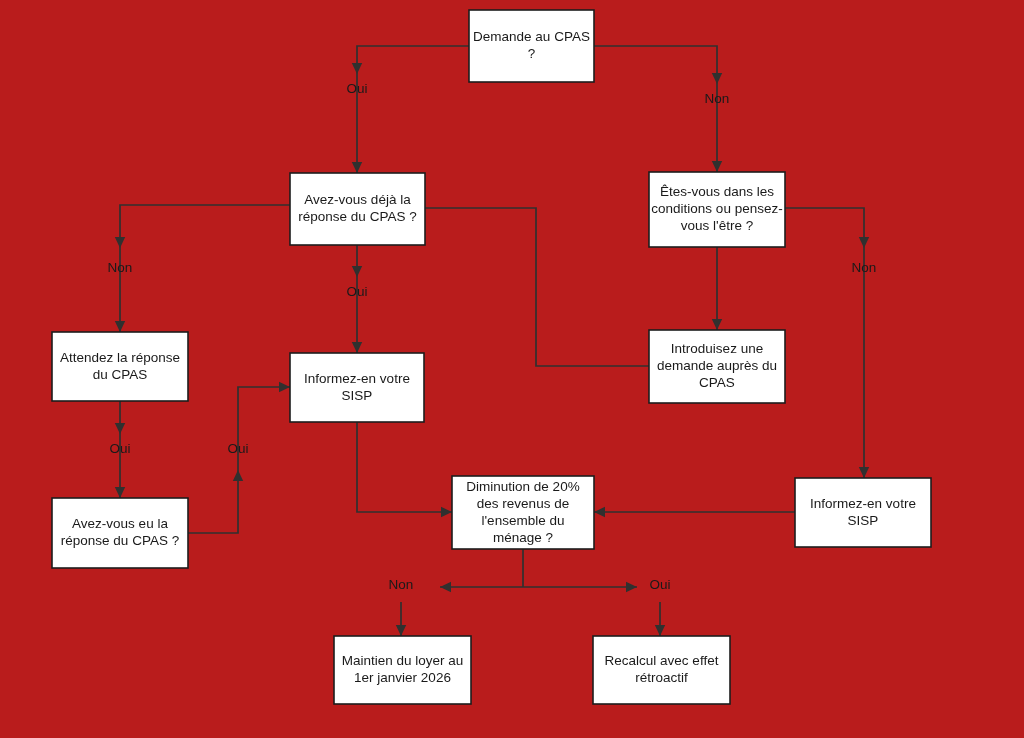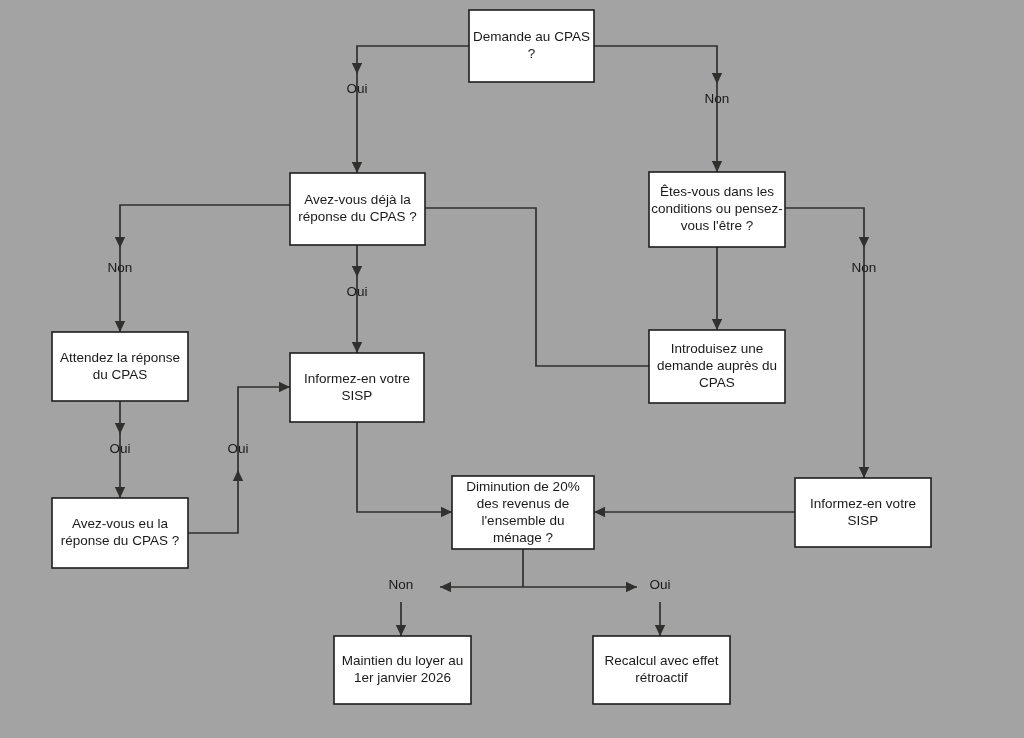--- a/index.html
+++ b/index.html
@@ -11,21 +11,21 @@
   body {
     width: 1024px;
     height: 738px;
     font-family: "Liberation Sans", sans-serif;
     overflow: hidden;
   }
   #canvas {
     position: relative;
     width: 1024px;
     height: 738px;
-    background: #a3a3a3;
+    background: #b91c1c;
   }
   svg#diagram {
     position: absolute;
     left: 0;
     top: 0;
     width: 1024px;
     height: 738px;
   }
   .node-rect {
     fill: #ffffff;

